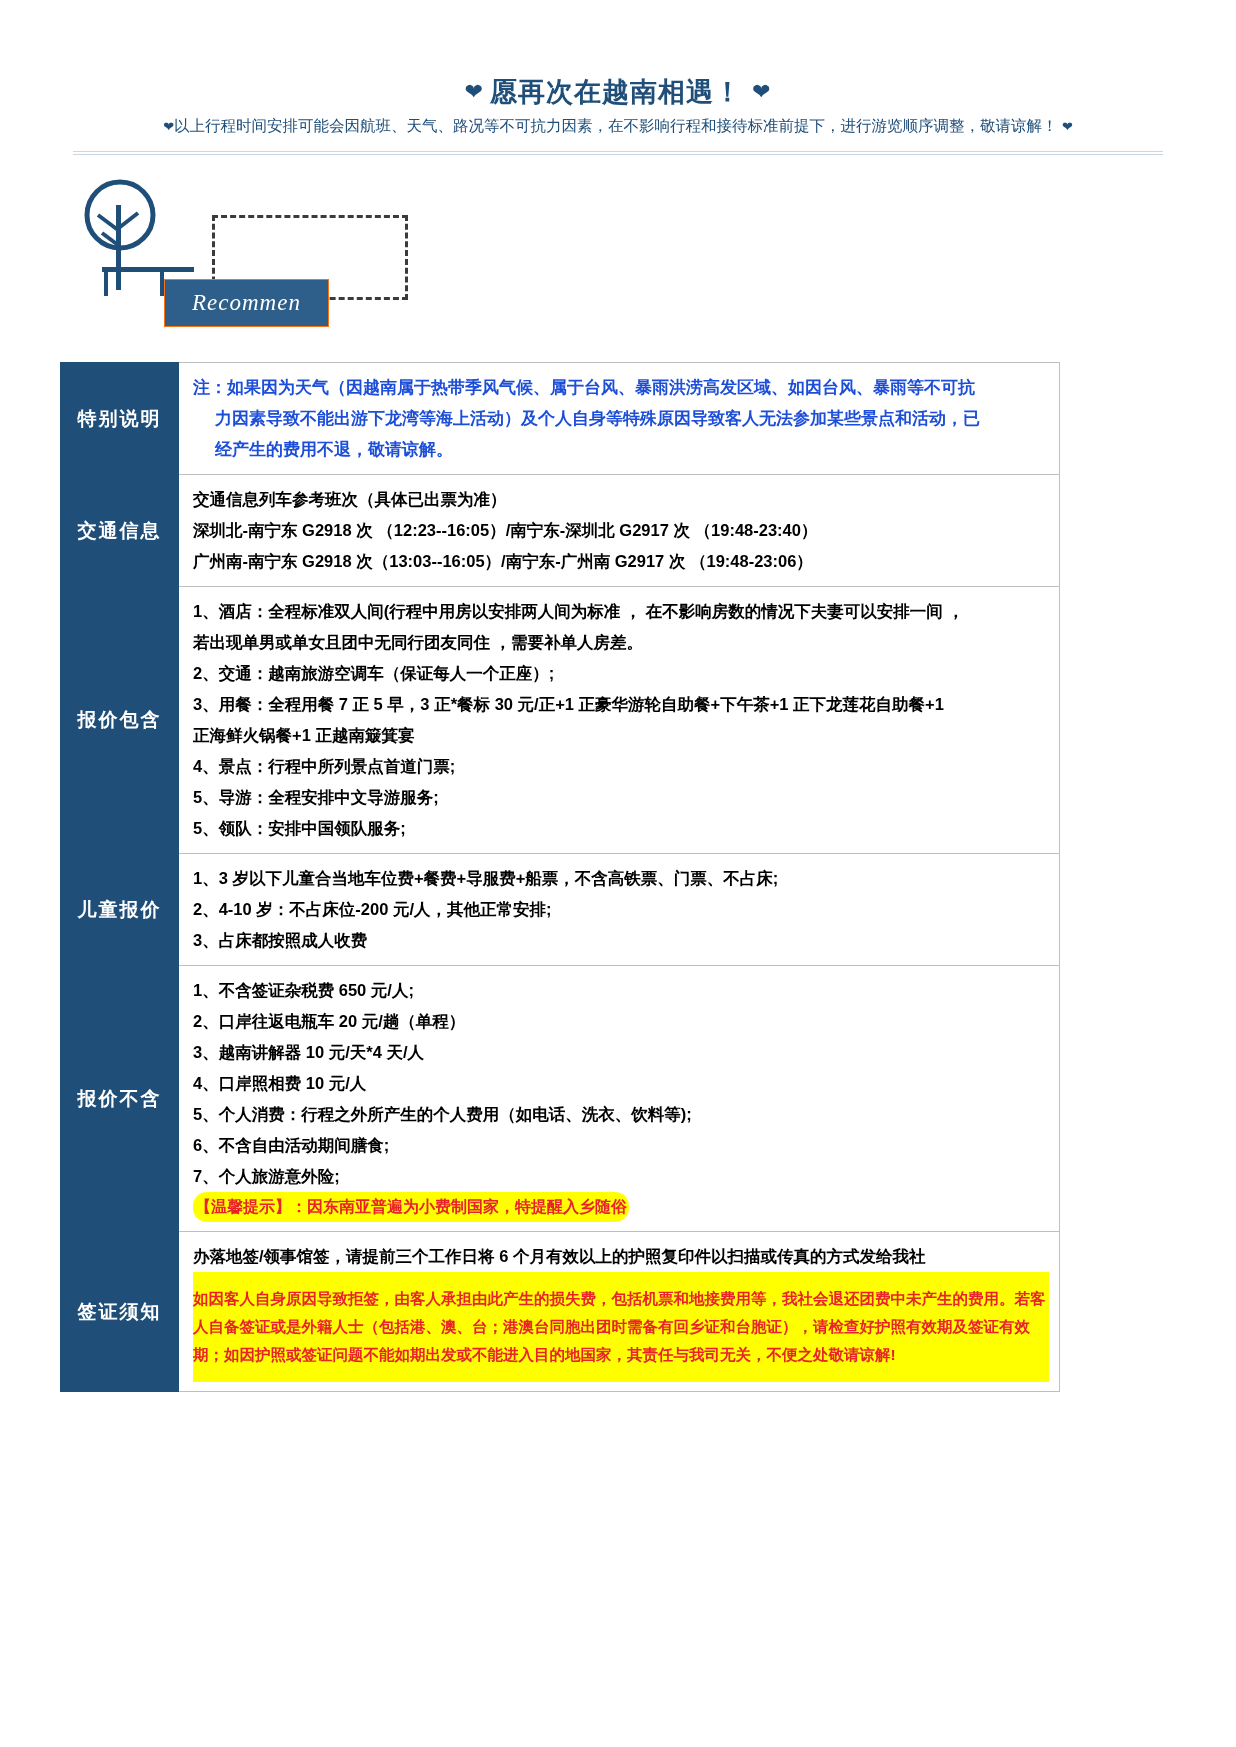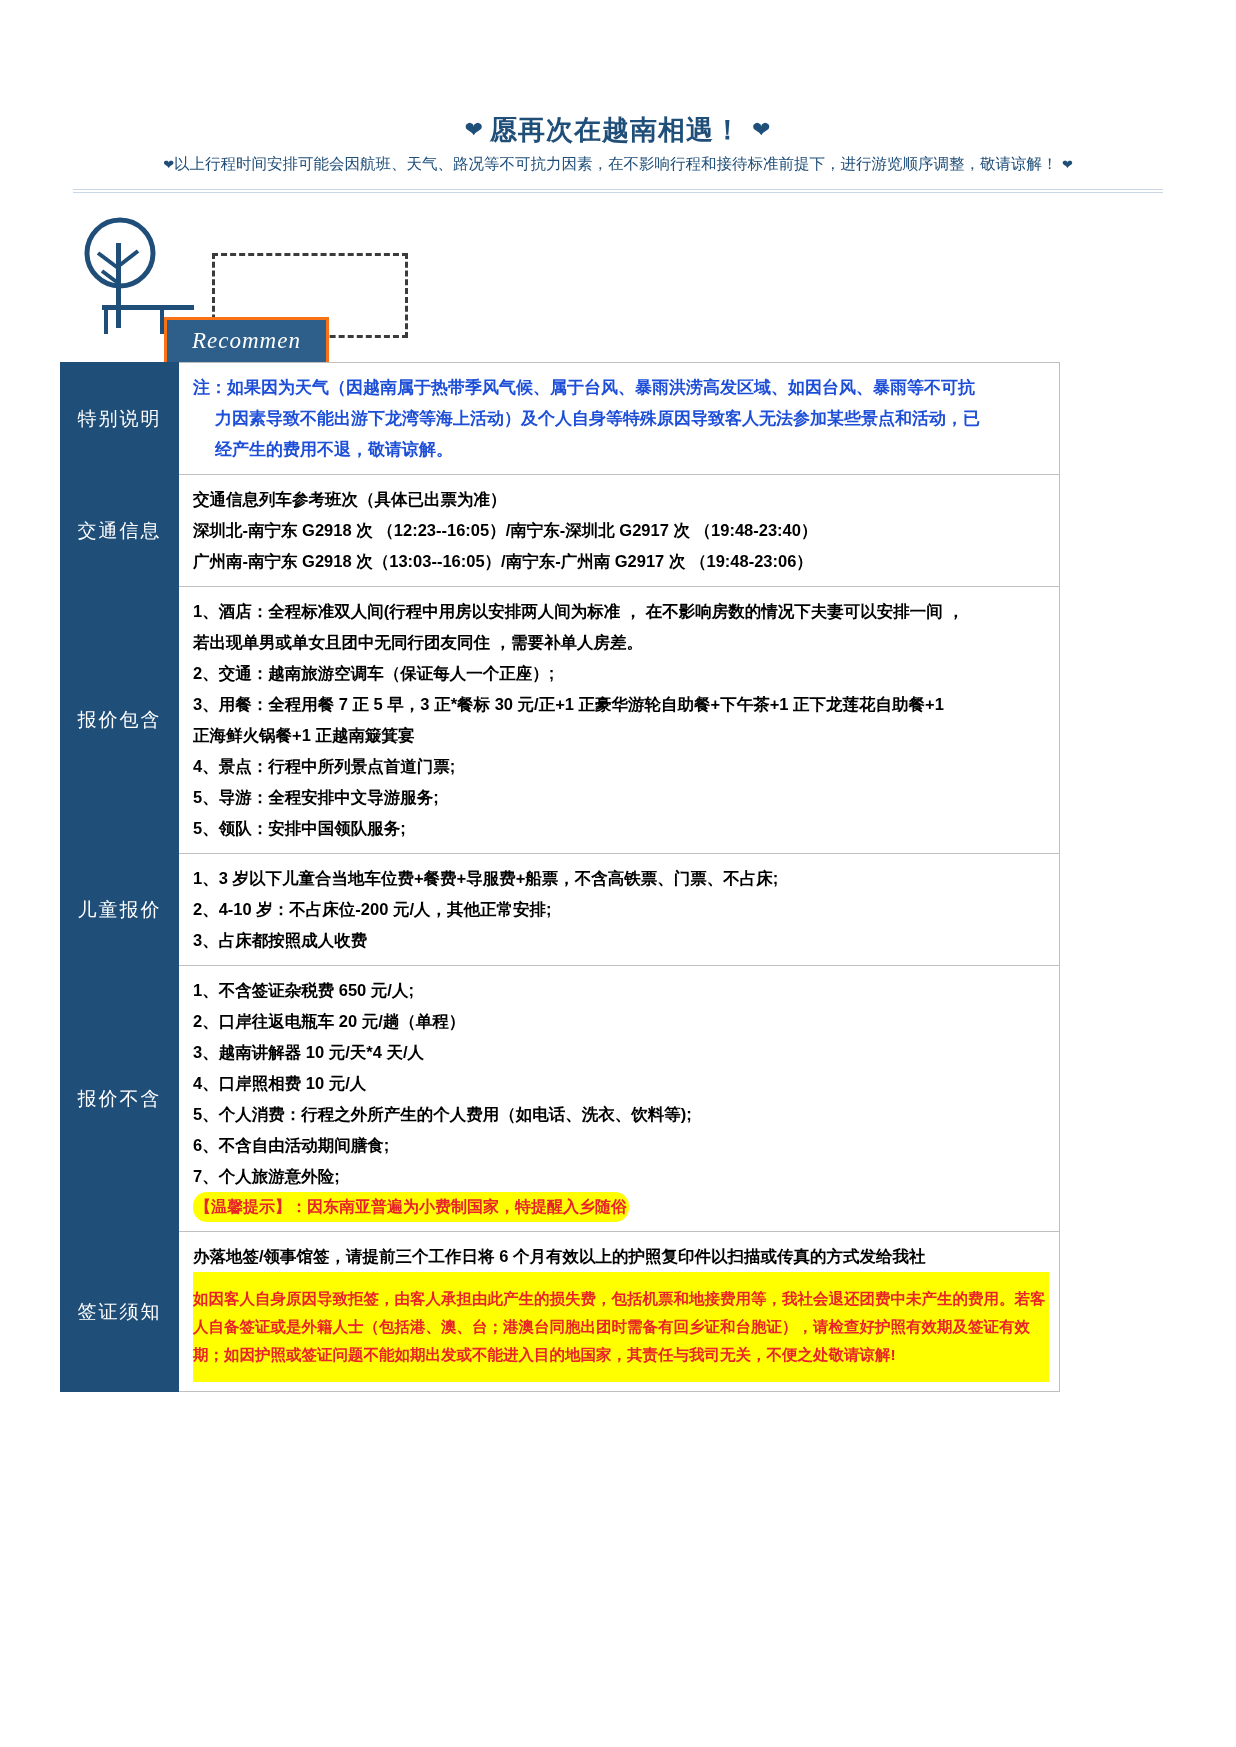--- a/index.html
+++ b/index.html
@@ -14,21 +14,21 @@
   }
   .page { position:relative; width:1236px; height:1747px; }
 
   
   .header-title {
     text-align:center;
     color:#1F4E79;
     font-weight:bold;
     font-size:27px;
     letter-spacing:1px;
-    padding-top:116px;
+    padding-top:78px;
     line-height:1.1;
   }
   .header-title .hrt { font-size:22px; vertical-align:2px; display:inline-block; }
   .header-title .hrt.left { margin-right:6px; }
   .header-title .hrt.right { margin-left:10px; }
 
   .header-sub {
     text-align:center;
     color:#1F4E79;
     font-size:15.5px;
@@ -68,21 +68,21 @@
     font-weight:bold;
     color:#000;
     letter-spacing:6px;
     white-space:nowrap;
   }
   .recommend-badge {
     position:absolute;
     left:92px; top:106px;
     width:165px; height:48px;
     background:#2E5F8A;
-    border:3px solid #f97316;
+    border:1px solid #f97316;
     display:flex; align-items:center; justify-content:center;
   }
   .recommend-badge span {
     color:#ffffff;
     font-family:"Liberation Serif","DejaVu Serif",serif;
     font-style:italic;
     font-size:23px;
     letter-spacing:1px;
   }
 
@@ -93,21 +93,21 @@
     width:1000px;
     border-collapse:collapse;
     table-layout:fixed;
   }
   .tbl tr { }
   .tbl td.lab {
     width:118px;
     background:#1F4E79;
     color:#ffffff;
     font-size:19px;
-    font-weight:normal;
+    font-weight:bold;
     text-align:center;
     vertical-align:middle;
     letter-spacing:2px;
     border:1px solid #1F4E79;
     padding:4px 2px;
   }
   .tbl td.body {
     border:1px solid #BFBFBF;
     border-left:1px solid #1F4E79;
     padding:9px 10px 9px 14px;

